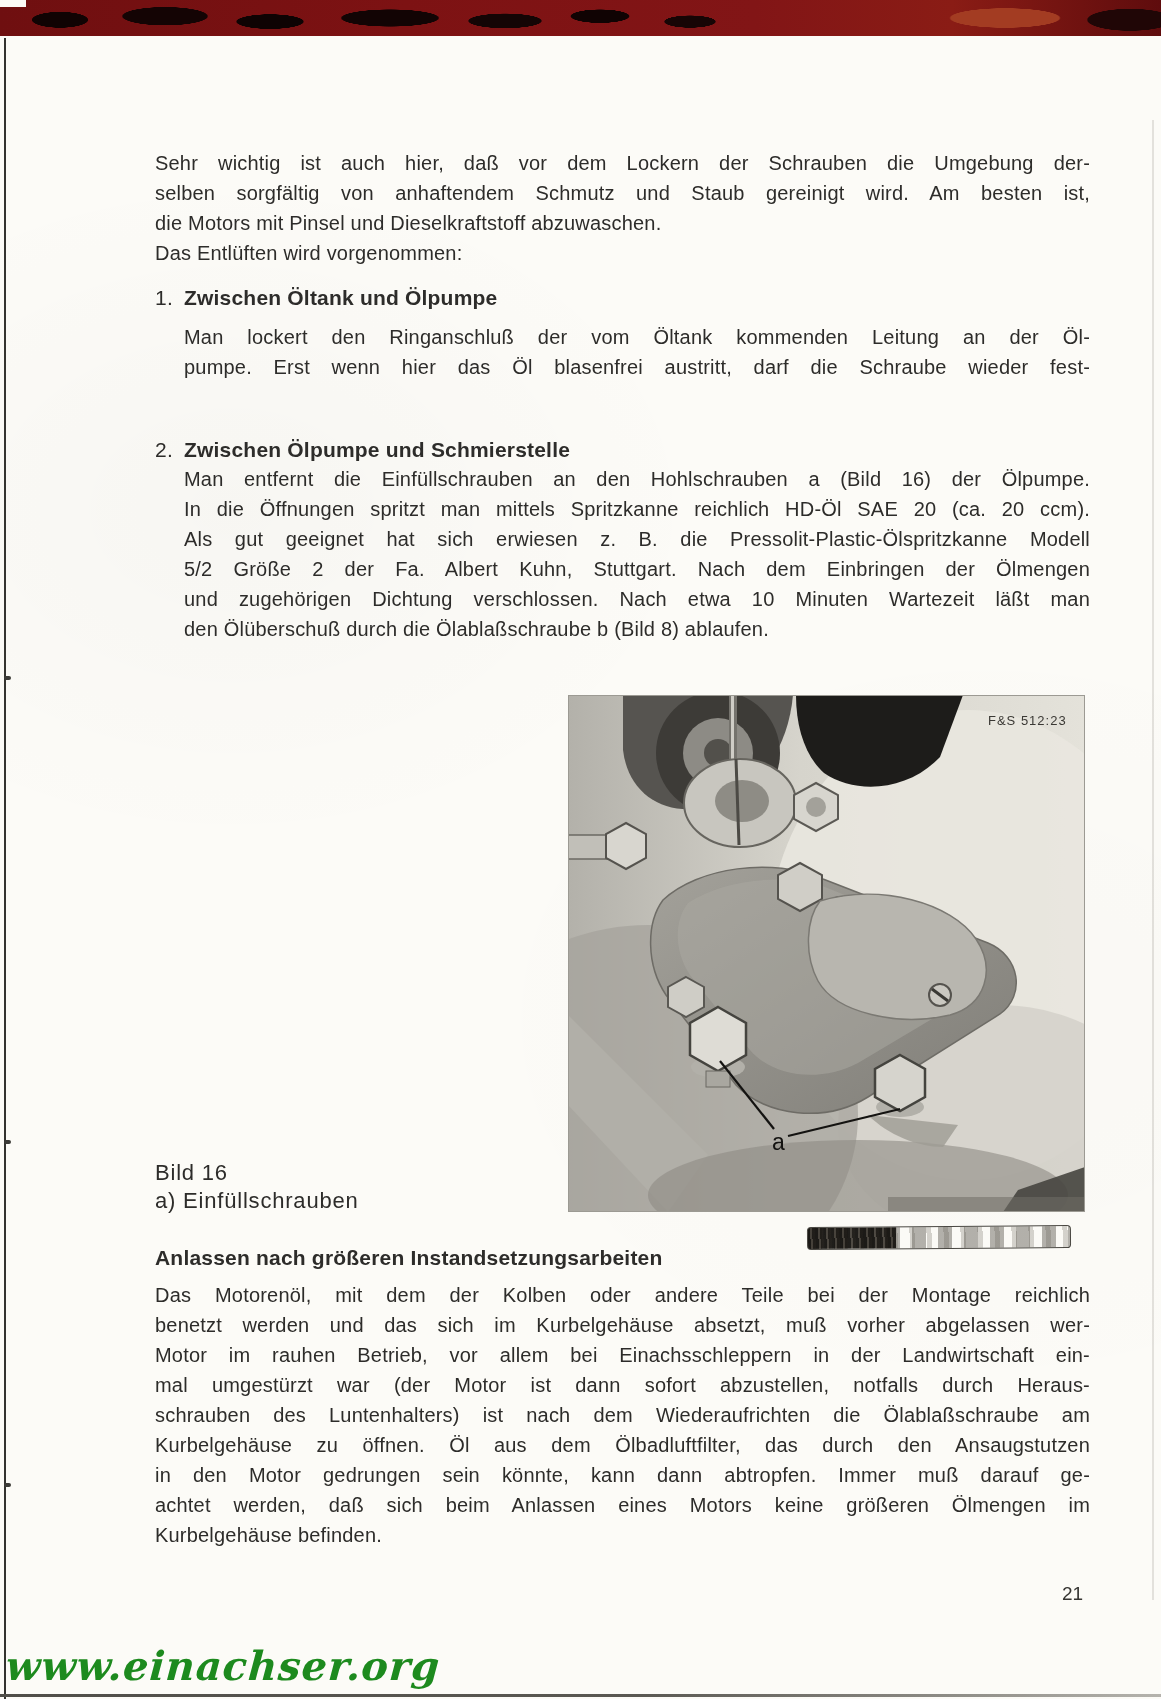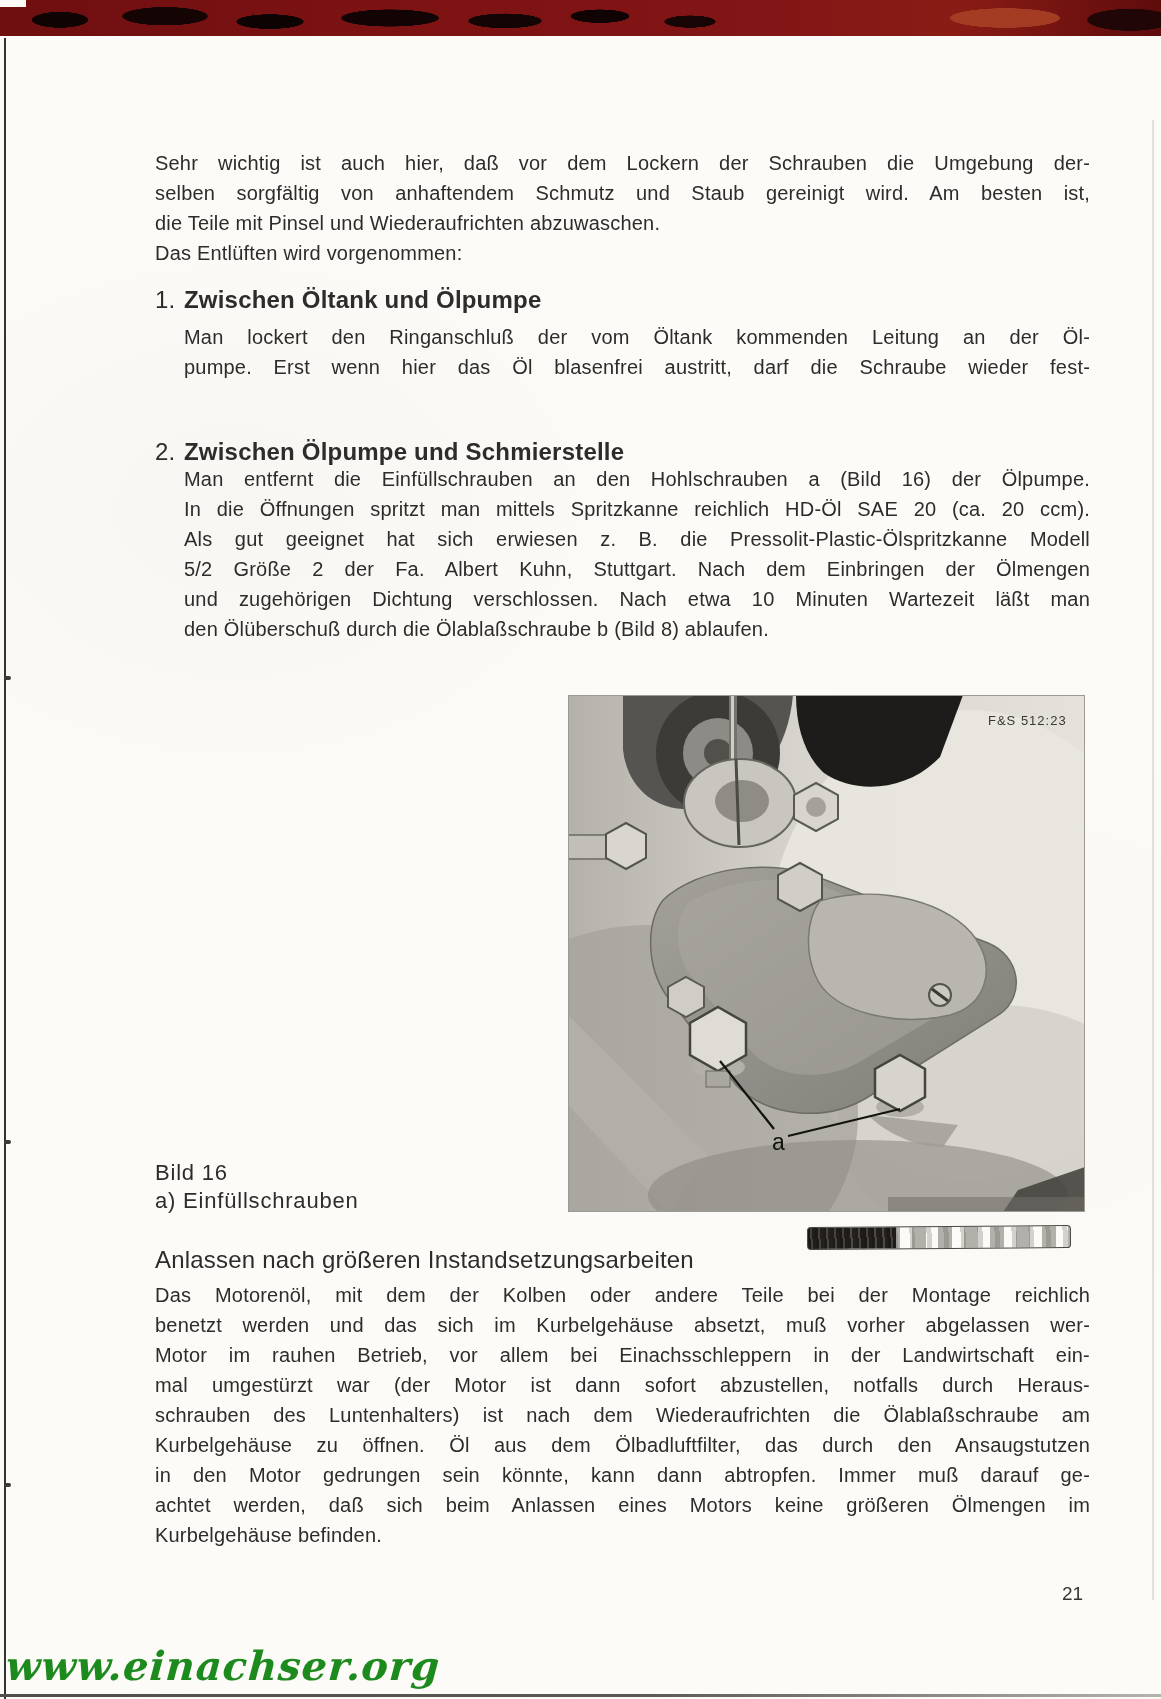--- a/index.html
+++ b/index.html
@@ -31,23 +31,23 @@
   .scan-bar-notch{position:absolute;left:0;top:0;width:26px;height:7px;background:#fcfbf7;}
   .edge-left{position:absolute;left:4px;top:38px;width:2px;height:1661px;background:#34332f;}
   .edge-left-tick{position:absolute;left:4px;width:7px;height:4px;background:#3c3b37;border-radius:2px;}
   .edge-bottom{position:absolute;left:0;top:1694px;width:1161px;height:3px;
     background:linear-gradient(90deg,#504e49 0%,#5a5852 55%,#8a8882 80%,#b5b3ad 100%);}
   .edge-right{position:absolute;left:1152px;top:120px;width:2px;height:1480px;background:rgba(150,147,140,0.25);}
   
   .tblock{position:absolute; font-size:20px; line-height:30px; letter-spacing:0.2px;}
   .line{text-align:justify; text-align-last:justify;}
   .line.last{text-align-last:left;}
-  .sec-head{position:absolute; font-size:24px; font-weight:bold; letter-spacing:0.2px; white-space:nowrap;}
+  .sec-head{position:absolute; font-size:21px; font-weight:bold; letter-spacing:0.2px; white-space:nowrap;}
   .sec-head .num{font-weight:normal; display:inline-block; width:29px;}
-  .h2{position:absolute; font-size:24px; font-weight:normal; letter-spacing:0.2px; white-space:nowrap;}
+  .h2{position:absolute; font-size:21px; font-weight:bold; letter-spacing:0.2px; white-space:nowrap;}
   .caption{position:absolute; font-size:22px; letter-spacing:0.8px; white-space:nowrap;}
   .pagenum{position:absolute; font-size:19px; color:#363532;}
   .watermark{
     position:absolute; left:6px; top:1642px;
     font-family:"DejaVu Serif", serif; font-style:italic; font-weight:600;
     font-size:40px; letter-spacing:1px; transform:skewX(-4deg);
     white-space:nowrap;
   }
   
   .figure{position:absolute; left:568px; top:695px; width:517px; height:517px;}
@@ -70,21 +70,21 @@
   <div class="edge-left"></div>
   <div class="edge-left-tick" style="top:676px;"></div>
   <div class="edge-left-tick" style="top:1140px;"></div>
   <div class="edge-left-tick" style="top:1483px;"></div>
   <div class="edge-bottom"></div>
   <div class="edge-right"></div>
 
   <div class="tblock" style="left:155px; top:148px; width:935px;">
     <div class="line">Sehr wichtig ist auch hier, daß vor dem Lockern der Schrauben die Umgebung der-</div>
     <div class="line">selben sorgfältig von anhaftendem Schmutz und Staub gereinigt wird. Am besten ist,</div>
-    <div class="line last">die Teile mit Pinsel und Wiederaufrichten abzuwaschen.</div>
+    <div class="line last">die Motors mit Pinsel und Dieselkraftstoff abzuwaschen.</div>
     <div class="line last">Das Entlüften wird vorgenommen:</div>
   </div>
 
   <div class="sec-head" style="left:155px; top:286px;">
     <span class="num">1.</span><span>Zwischen Öltank und Ölpumpe</span>
   </div>
   <div class="tblock" style="left:184px; top:322px; width:906px;">
     <div class="line">Man lockert den Ringanschluß der vom Öltank kommenden Leitung an der Öl-</div>
     <div class="line">pumpe. Erst wenn hier das Öl blasenfrei austritt, darf die Schraube wieder fest-</div>
   </div>

